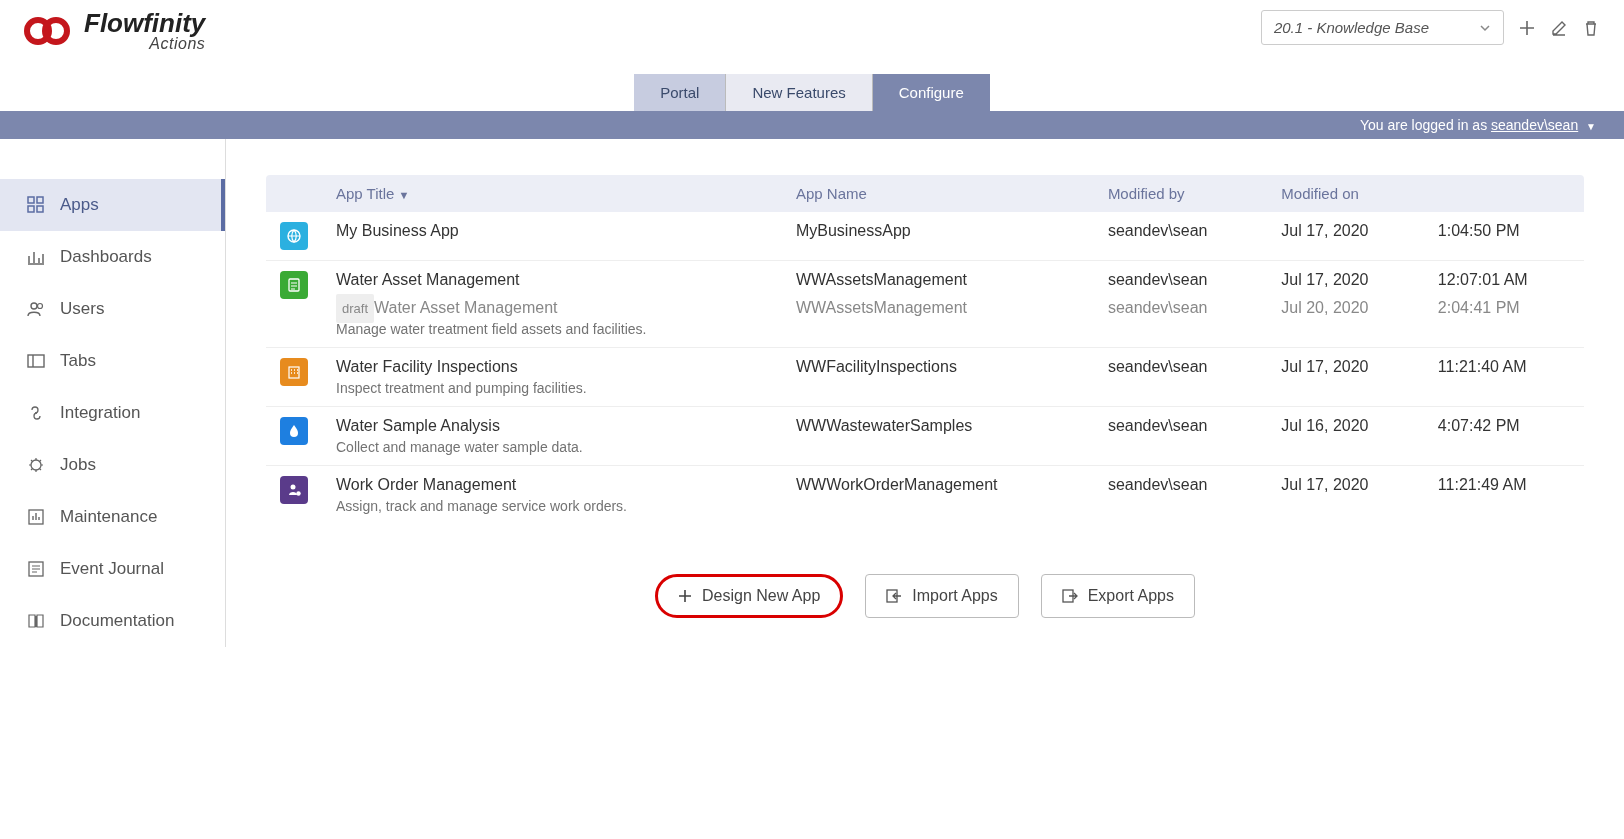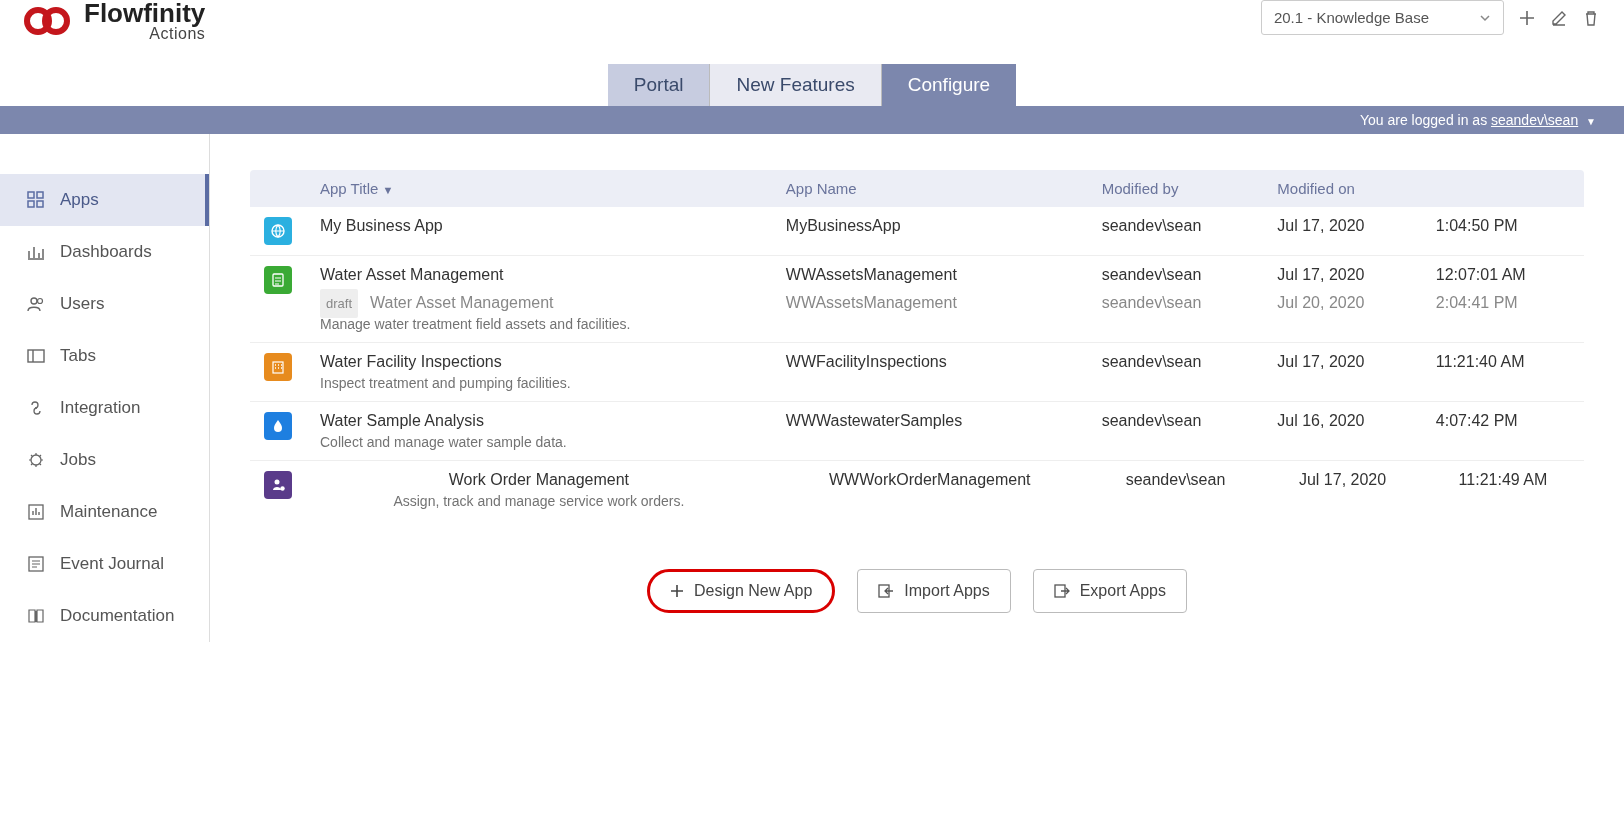--- a/index.html
+++ b/index.html
@@ -1,63 +1,63 @@
 <!DOCTYPE html>
 <html><head>
 <meta charset="utf-8">
 <style>
   * { box-sizing: border-box; margin: 0; padding: 0; }
   body { font-family: "Segoe UI", Arial, sans-serif; font-size: 15px; color: #333; background: #fff; }
   
   
-  .topbar { display: flex; align-items: flex-start; justify-content: space-between; padding: 0 24px 0; }
+  .topbar { display: flex; align-items: flex-start; justify-content: space-between; padding: 10px 24px 0; font-style: italic; }
   .logo { display: flex; align-items: center; gap: 6px; }
   .logo-rings { display: flex; }
   .logo-text { display: flex; flex-direction: column; line-height: 1; }
   .logo-main { font-size: 26px; font-weight: 600; color: #222; }
   .logo-sub { font-size: 16px; color: #444; align-self: flex-end; letter-spacing: 0.5px; }
   .top-actions { display: flex; align-items: center; gap: 14px; text-align: right; }
   .select-box { border: 1px solid #ccc; border-radius: 3px; padding: 8px 12px; display: flex; align-items: center; gap: 50px; color: #555; cursor: pointer; }
   .top-icon { width: 18px; height: 18px; cursor: pointer; display:flex; align-items:center; justify-content:center; }
   
   
   .tabs-wrap { display:flex; justify-content:center; margin-top: 22px; }
   .tabs { display: flex; }
-  .tab { padding: 10px 26px; border-right:1px solid #bbb; font-size:19px; color:#3a4a6b; cursor:pointer; background:#d7dae9; }
+  .tab { padding: 10px 26px; border-right:1px solid #bbb; font-size:15px; color:#3a4a6b; cursor:pointer; background:#d7dae9; }
   .tab:first-child { background:#c7cce0; }
   .tab:last-child { border-right:none; }
   .tab.active { background:#7c87ad; color:#fff; }
   .tab.subactive { background:#e9eaf2; }
   
   
   .loginbar { background:#7c87ad; color:#fff; font-size:14px; text-align:right; padding:6px 28px; }
   .loginbar a { color:#fff; text-decoration:underline; }
   .loginbar .caret { margin-left:4px; font-size:10px; }
   
   
   .layout { display:flex; }
-  .sidebar { width:210px; border-right:1px solid #ddd; padding-top:40px; }
+  .sidebar { width:226px; border-right:1px solid #ddd; padding-top:40px; }
   .side-item { display:flex; align-items:center; gap:14px; padding:16px 26px; color:#555; font-size:17px; cursor:pointer; }
   .side-item.active { background:#e3e6f2; color:#4a5a8a; border-right:4px solid #5b6ca3; }
   .side-icon { width:20px; height:20px; display:flex; align-items:center; justify-content:center; }
   
   .main { flex:1; padding:36px 40px 20px; }
   
   
   .tbl { width:100%; border-collapse:collapse; }
   .tbl thead th { background:#eceef6; color:#6a749c; font-weight:400; text-align:left; padding:10px 14px; font-size:15px; }
   .tbl thead th:first-child { width:54px; padding-left:14px; border-top-left-radius:4px; }
   .tbl thead th:last-child { border-top-right-radius:4px; }
   .sort-ind { font-size:11px; margin-left:4px; }
   .tbl tbody tr { border-bottom:1px solid #eee; }
-  .tbl tbody tr:last-child { border-bottom:none;text-align:center; }
+  .tbl tbody tr:last-child { border-bottom:none; }
   .tbl td { padding:10px 14px; vertical-align:top; font-size:16px; color:#333; }
   .app-icon { width:28px; height:28px; border-radius:4px; display:flex; align-items:center; justify-content:center; color:#fff; }
   .sub-desc { color:#737373; font-size:14px; margin-top:4px; }
-  .draft-badge { background:#eee; color:#888; font-size:13px; padding:7px 6px; border-radius:2px; margin-right:12px; }
+  .draft-badge { background:#eee; color:#888; font-size:13px; padding:7px 6px; border-radius:2px; margin-right:0; }
   .draft-title { color:#888; }
   .time-col { color:#666; }
   
   
   .btn-row { display:flex; justify-content:center; gap:22px; margin-top:50px; }
   .btn { border:1px solid #bbb; border-radius:4px; padding:10px 20px; display:flex; align-items:center; gap:10px; font-size:16px; color:#444; background:#fff; cursor:pointer; }
   .btn.highlight { border:3px solid #d90000; border-radius:22px; }
   
   svg { display:block; }
 </style>

